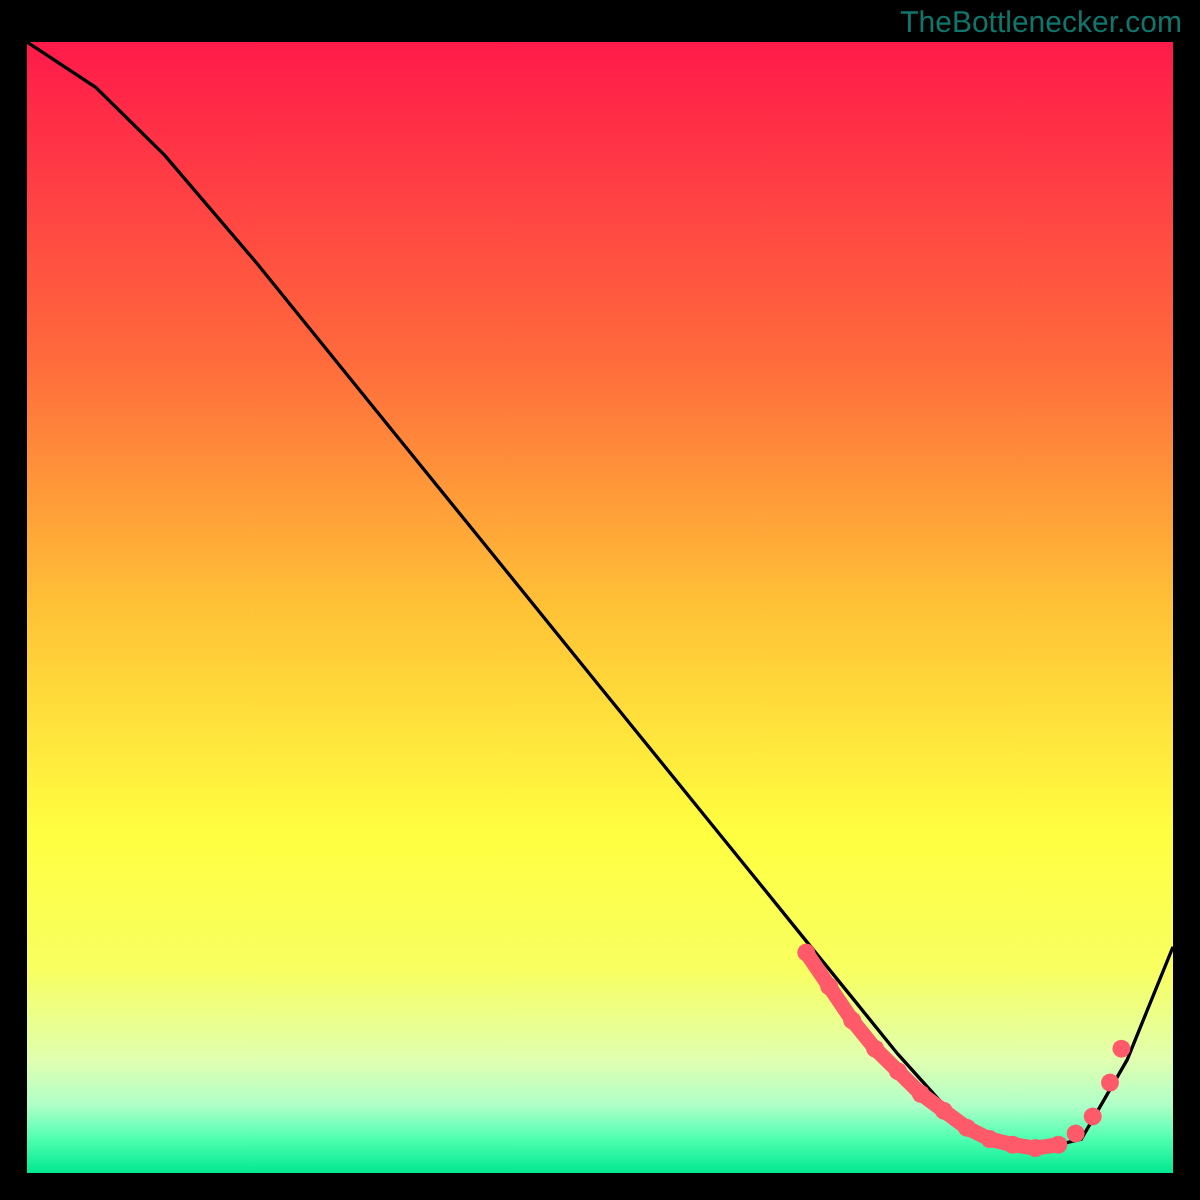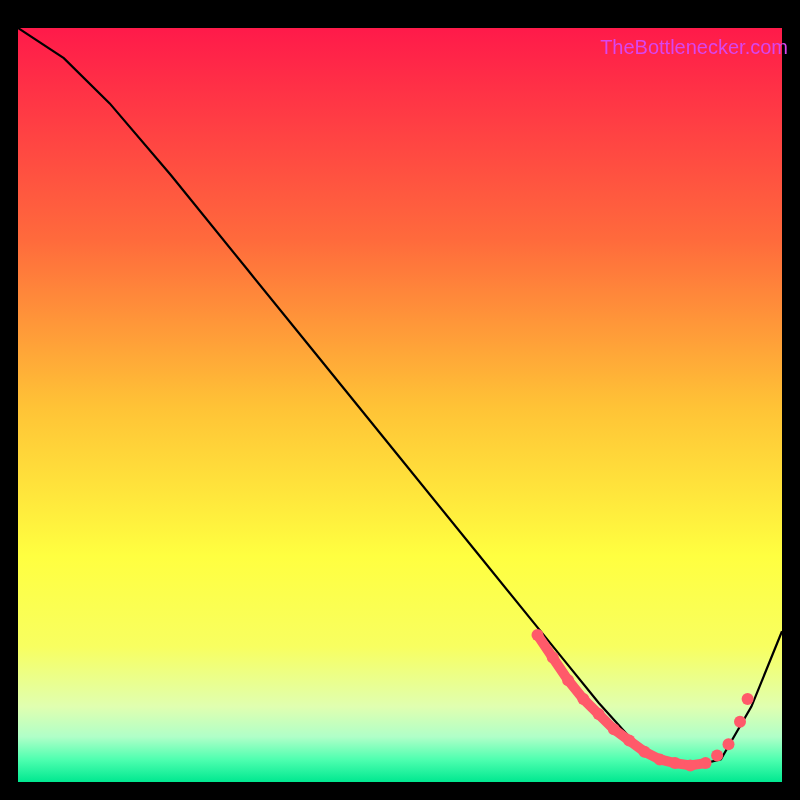--- a/index.html
+++ b/index.html
@@ -1,17 +1,17 @@
 <!DOCTYPE html>
 <html><head>
 <meta charset="utf-8">
 <style>
   * { margin: 0; padding: 0; box-sizing: border-box; }
   body { width: 800px; height: 800px; background: #000; position: relative; font-family: Arial, sans-serif; }
-  .watermark { position: absolute; top: 4px; right: 12px; color: #d946ef; font-size: 20px; font-weight: 500; z-index: 10; margin-top: 32px; }
+  .watermark { position: absolute; top: 4px; right: 12px; color: #0f766e; font-size: 20px; font-weight: 500; z-index: 10; }
   .plot-area { position: absolute; top: 28px; left: 18px; width: 764px; height: 754px; }
   .plot-area svg { width: 100%; height: 100%; display: block; }
 </style>
 </head>
 <body>
 
 <div class="watermark">TheBottlenecker.com</div>
 
 <div class="plot-area">
   <svg viewBox="0 0 764 754" preserveAspectRatio="none">

